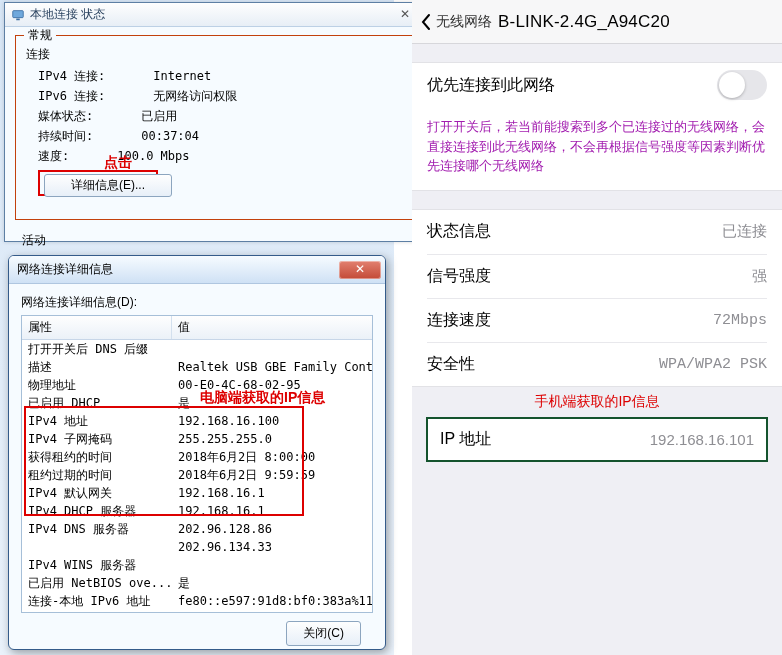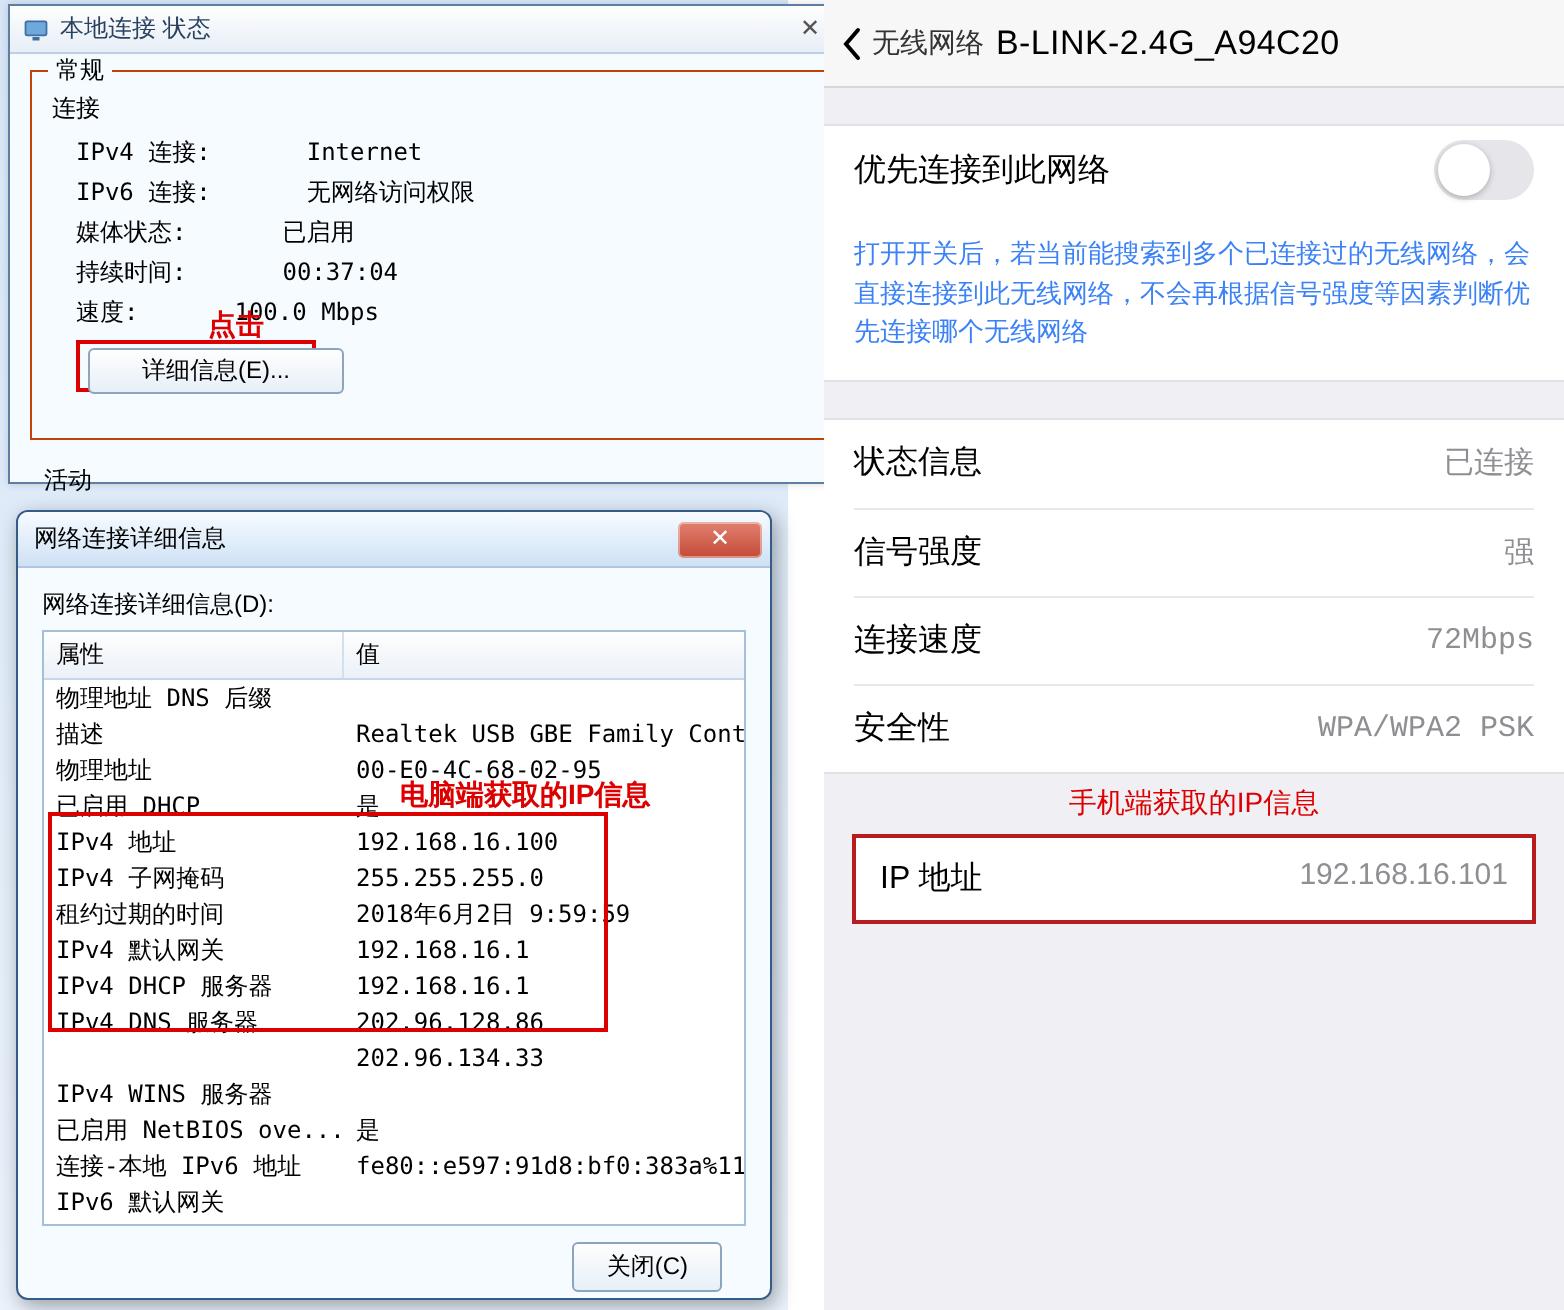--- a/index.html
+++ b/index.html
@@ -191,32 +191,32 @@
   .toggle {
     width:50px;height:30px;border-radius:15px;
     background:#e6e6ea;position:relative;
   }
   .toggle::after{
     content:"";position:absolute;left:2px;top:2px;
     width:26px;height:26px;border-radius:13px;background:#fff;
     box-shadow:0 1px 3px rgba(0,0,0,.25);
   }
   .card-desc{
-    font-size:13px;color:#3b82f6;padding:10px 0 14px;line-height:1.5;
+    font-size:13px;color:#a21caf;padding:10px 0 14px;line-height:1.5;
   }
   .right-redlabel{
     color:#d00;font-size:14px;text-align:center;
     margin:6px 0 0;
     font-family:"Microsoft YaHei",sans-serif;
   }
   .ip-card{
     background:#fff;
-    border:2px solid #b91c1c;
+    border:2px solid #14532d;
     margin:6px 14px 0;
-    display:flex;justify-content:space-between;
+    display:flex;justify-content:space-between;align-items:center;
     padding:10px 12px;
   }
   .ip-card .label{font-size:16px;}
   .ip-card .val{color:#8e8e93;font-size:15px}
 </style>
 </head>
 <body>
 
 <div class="left-pane">
 
@@ -275,21 +275,21 @@
     </div>
     <div class="dlg-body">
       <div class="list-label">网络连接详细信息(D):</div>
       <div class="tablebox">
         <div class="tbl-head">
           <div class="col1">属性</div>
           <div class="col2">值</div>
         </div>
         <div class="tbl-rows" id="detail-rows">
             <div class="row">
-              <span class="c1">物理地址 DNS 后缀</span>
+              <span class="c1">打开开关后 DNS 后缀</span>
               <span class="c2"></span>
             </div>
             <div class="row">
               <span class="c1">描述</span>
               <span class="c2">Realtek USB GBE Family Control</span>
             </div>
             <div class="row">
               <span class="c1">物理地址</span>
               <span class="c2">00-E0-4C-68-02-95</span>
             </div>
@@ -297,20 +297,24 @@
               <span class="c1">已启用 DHCP</span>
               <span class="c2">是</span>
             </div>
             <div class="row">
               <span class="c1">IPv4 地址</span>
               <span class="c2">192.168.16.100</span>
             </div>
             <div class="row">
               <span class="c1">IPv4 子网掩码</span>
               <span class="c2">255.255.255.0</span>
+            </div>
+            <div class="row">
+              <span class="c1">获得租约的时间</span>
+              <span class="c2">2018年6月2日 8:00:00</span>
             </div>
             <div class="row">
               <span class="c1">租约过期的时间</span>
               <span class="c2">2018年6月2日 9:59:59</span>
             </div>
             <div class="row">
               <span class="c1">IPv4 默认网关</span>
               <span class="c2">192.168.16.1</span>
             </div>
             <div class="row">

